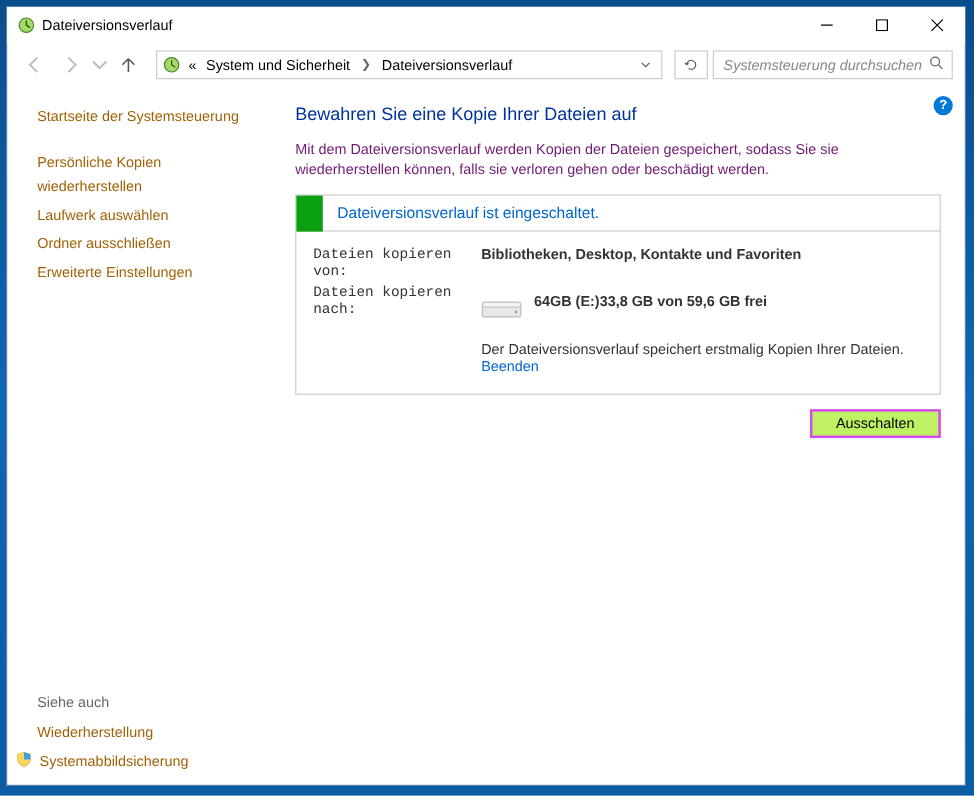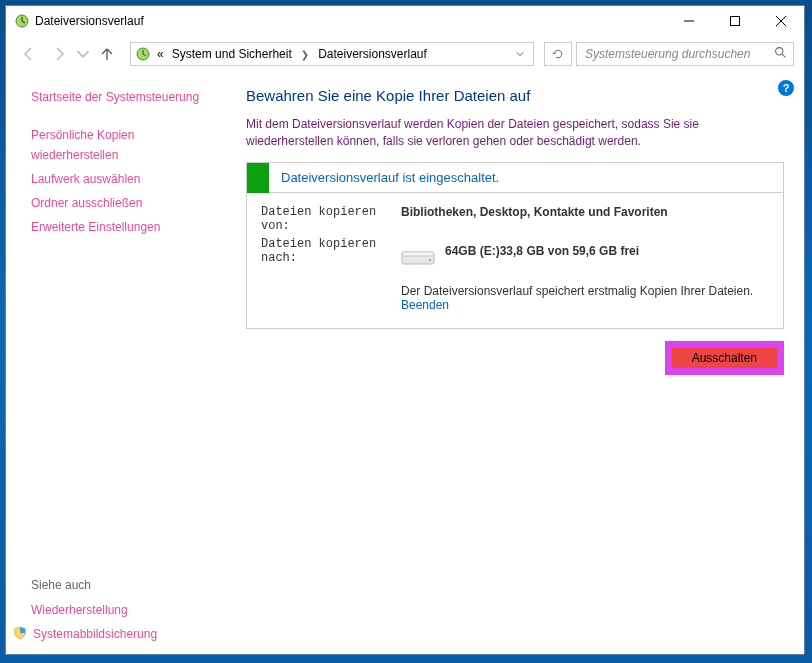--- a/index.html
+++ b/index.html
@@ -62,36 +62,36 @@
     font-size: 12px;
     margin: 0 6px;
     position: relative;
   }
   .address .crumb { padding: 0 2px; cursor: pointer; }
   .address .chev { color: #666; padding: 0 3px; font-size: 10px; }
   .address .addr-right { margin-left: auto; display:flex; gap:2px; align-items:center; }
   .addr-btn { width:18px; height:18px; display:flex; align-items:center; justify-content:center; color:#555; cursor:pointer; }
   .refresh-outer { width:28px; height:24px; border:1px solid #ccc; display:flex; align-items:center; justify-content:center; color:#555; cursor:pointer; }
   .search {
-    width: 218px; height: 24px; border: 1px solid #ccc; display: flex; align-items: center; padding: 0 6px;
+    width: 200px; height: 24px; border: 1px solid #ccc; display: flex; align-items: center; padding: 0 6px;
     color: #888; position: relative;
   }
   .search input {
     border: none; outline: none; width: 100%; font-size: 12px; color: #555; background: transparent;
   }
   .search input::placeholder { color: #888; font-style: italic; }
   .search .sicon { color:#666; }
   .body {
     flex: 1; display: flex; position: relative;
   }
   .sidebar {
     width: 220px; padding: 15px 0 10px 25px; display: flex; flex-direction: column;
   }
   .sidebar a, .sidebar .lnk {
-    color: #ec4899; text-decoration: none; font-size: 12px; line-height: 20px; cursor: pointer;
+    color: #a16207; text-decoration: none; font-size: 12px; line-height: 20px; cursor: pointer;
     margin-bottom: 4px;
   }
   .sidebar .gap { flex: 1; }
   .sidebar .seealso { color: #666; font-size: 12px; margin-bottom: 8px; margin-top: 10px; }
   .shield-row { display:flex; align-items:center; gap:6px; margin-left:-18px; padding-left:0; }
   .main {
     flex: 1; padding: 15px 20px 10px 20px; position: relative;
   }
   .help-icon {
     position: absolute; right: 10px; top: 8px;
@@ -113,21 +113,21 @@
   .row { display:flex; margin-bottom:4px; }
   .row .lbl { width:140px; color:#333;font-family:Liberation Mono, monospace; }
   .row .val { flex:1; color:#333;font-weight:bold; }
   .drive-row { display:flex; align-items:flex-start; margin-top:6px; }
   .drive-icon { margin-right:10px; margin-top:2px; }
   .drive-info { display:flex; flex-direction:row; line-height:17px; }
   .status-note { margin-top:14px; margin-left:140px; color:#333; }
   .link { color:#0066cc; cursor:pointer; }
   .btn-row { text-align:right; margin-top:12px; }
   .btn {
-    display:inline-block; padding: 3px 20px; border:7px solid #d946ef; background:#ef4444;
+    display:inline-block; padding: 3px 20px; border:2px solid #d946ef; background:#bef264;
     font-size:12px; cursor:pointer; min-width:80px; text-align:center;
   }
   .cp-icon { width:16px; height:16px; }
 </style>
 </head>
 <body>
 
 <div class="window">
 
   <div class="titlebar">

